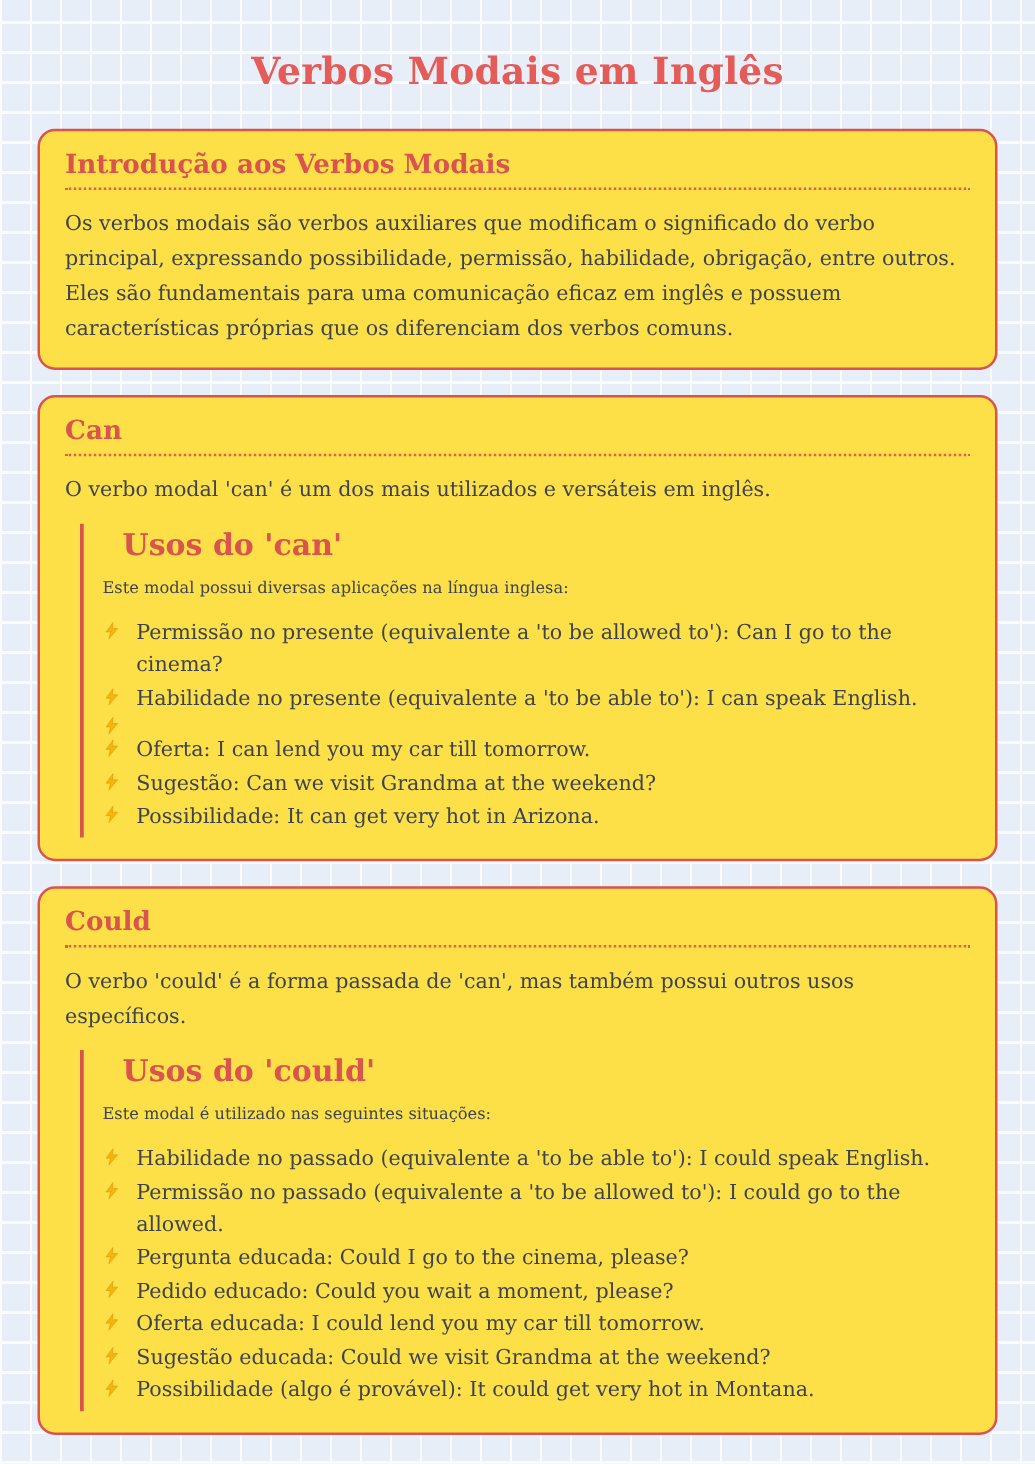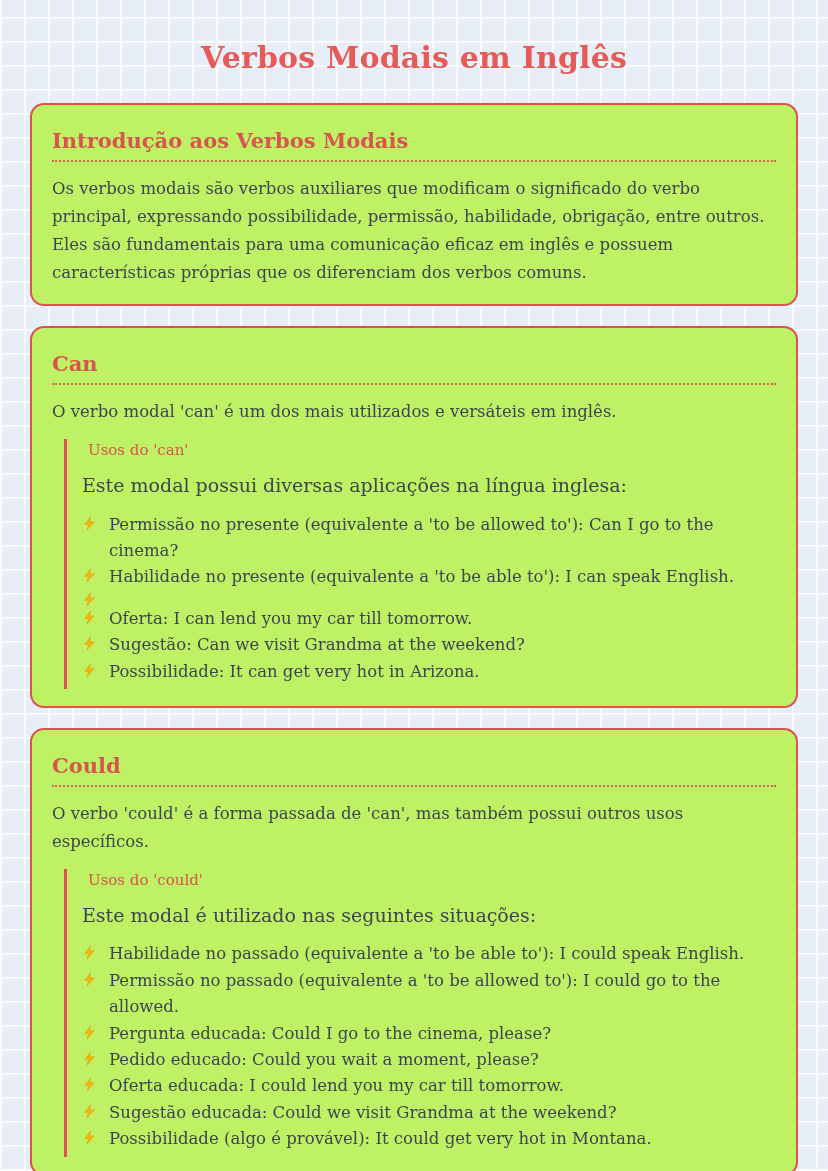--- a/index.html
+++ b/index.html
@@ -20,53 +20,53 @@
     margin: 0;
     padding: 40px 0 28px;
     text-align: center;
     font-size: 30px;
     font-weight: bold;
     color: #e45b57;
     letter-spacing: 0.2px;
     border-radius: 17px;
   }
   .card {
-    background: #bef264;
+    background: #fde047;
     border: 2px solid #d9534f;
     border-radius: 14px;
     margin: 0 30px 20px;
-    padding: 23px 20px 17px;
+    padding: 13px 20px 17px;
   }
   .card-title {
     margin: 0 0 13px;
     padding-bottom: 7px;
     font-size: 21px;
     font-weight: bold;
     color: #d9534f;
     border-bottom: 2px dotted rgba(217, 83, 79, 0.9);
   }
   .para {
     margin: 0;
     font-size: 16.5px;
     line-height: 1.7;
   }
   .subsection {
     margin: 13px 0 0 12px;
     border-left: 3px solid #d9534f;
     padding: 2px 0 4px 15px;
   }
   .subsection-title {
-    margin: 0 6px 11px;
-    font-size: 15px;
-    font-weight: normal;
+    margin: 0 16px 11px;
+    font-size: 24px;
+    font-weight: bold;
     color: #d9534f;
   }
   .subsection-intro {
     margin: 0 0 11px;
-    font-size: 19px;
+    font-size: 13px;
     line-height: 1.6;
   }
   .bolt-list {
     list-style: none;
     margin: 0;
     padding: 0;
   }
   .bolt-list li {
     display: flex;
     align-items: baseline;

